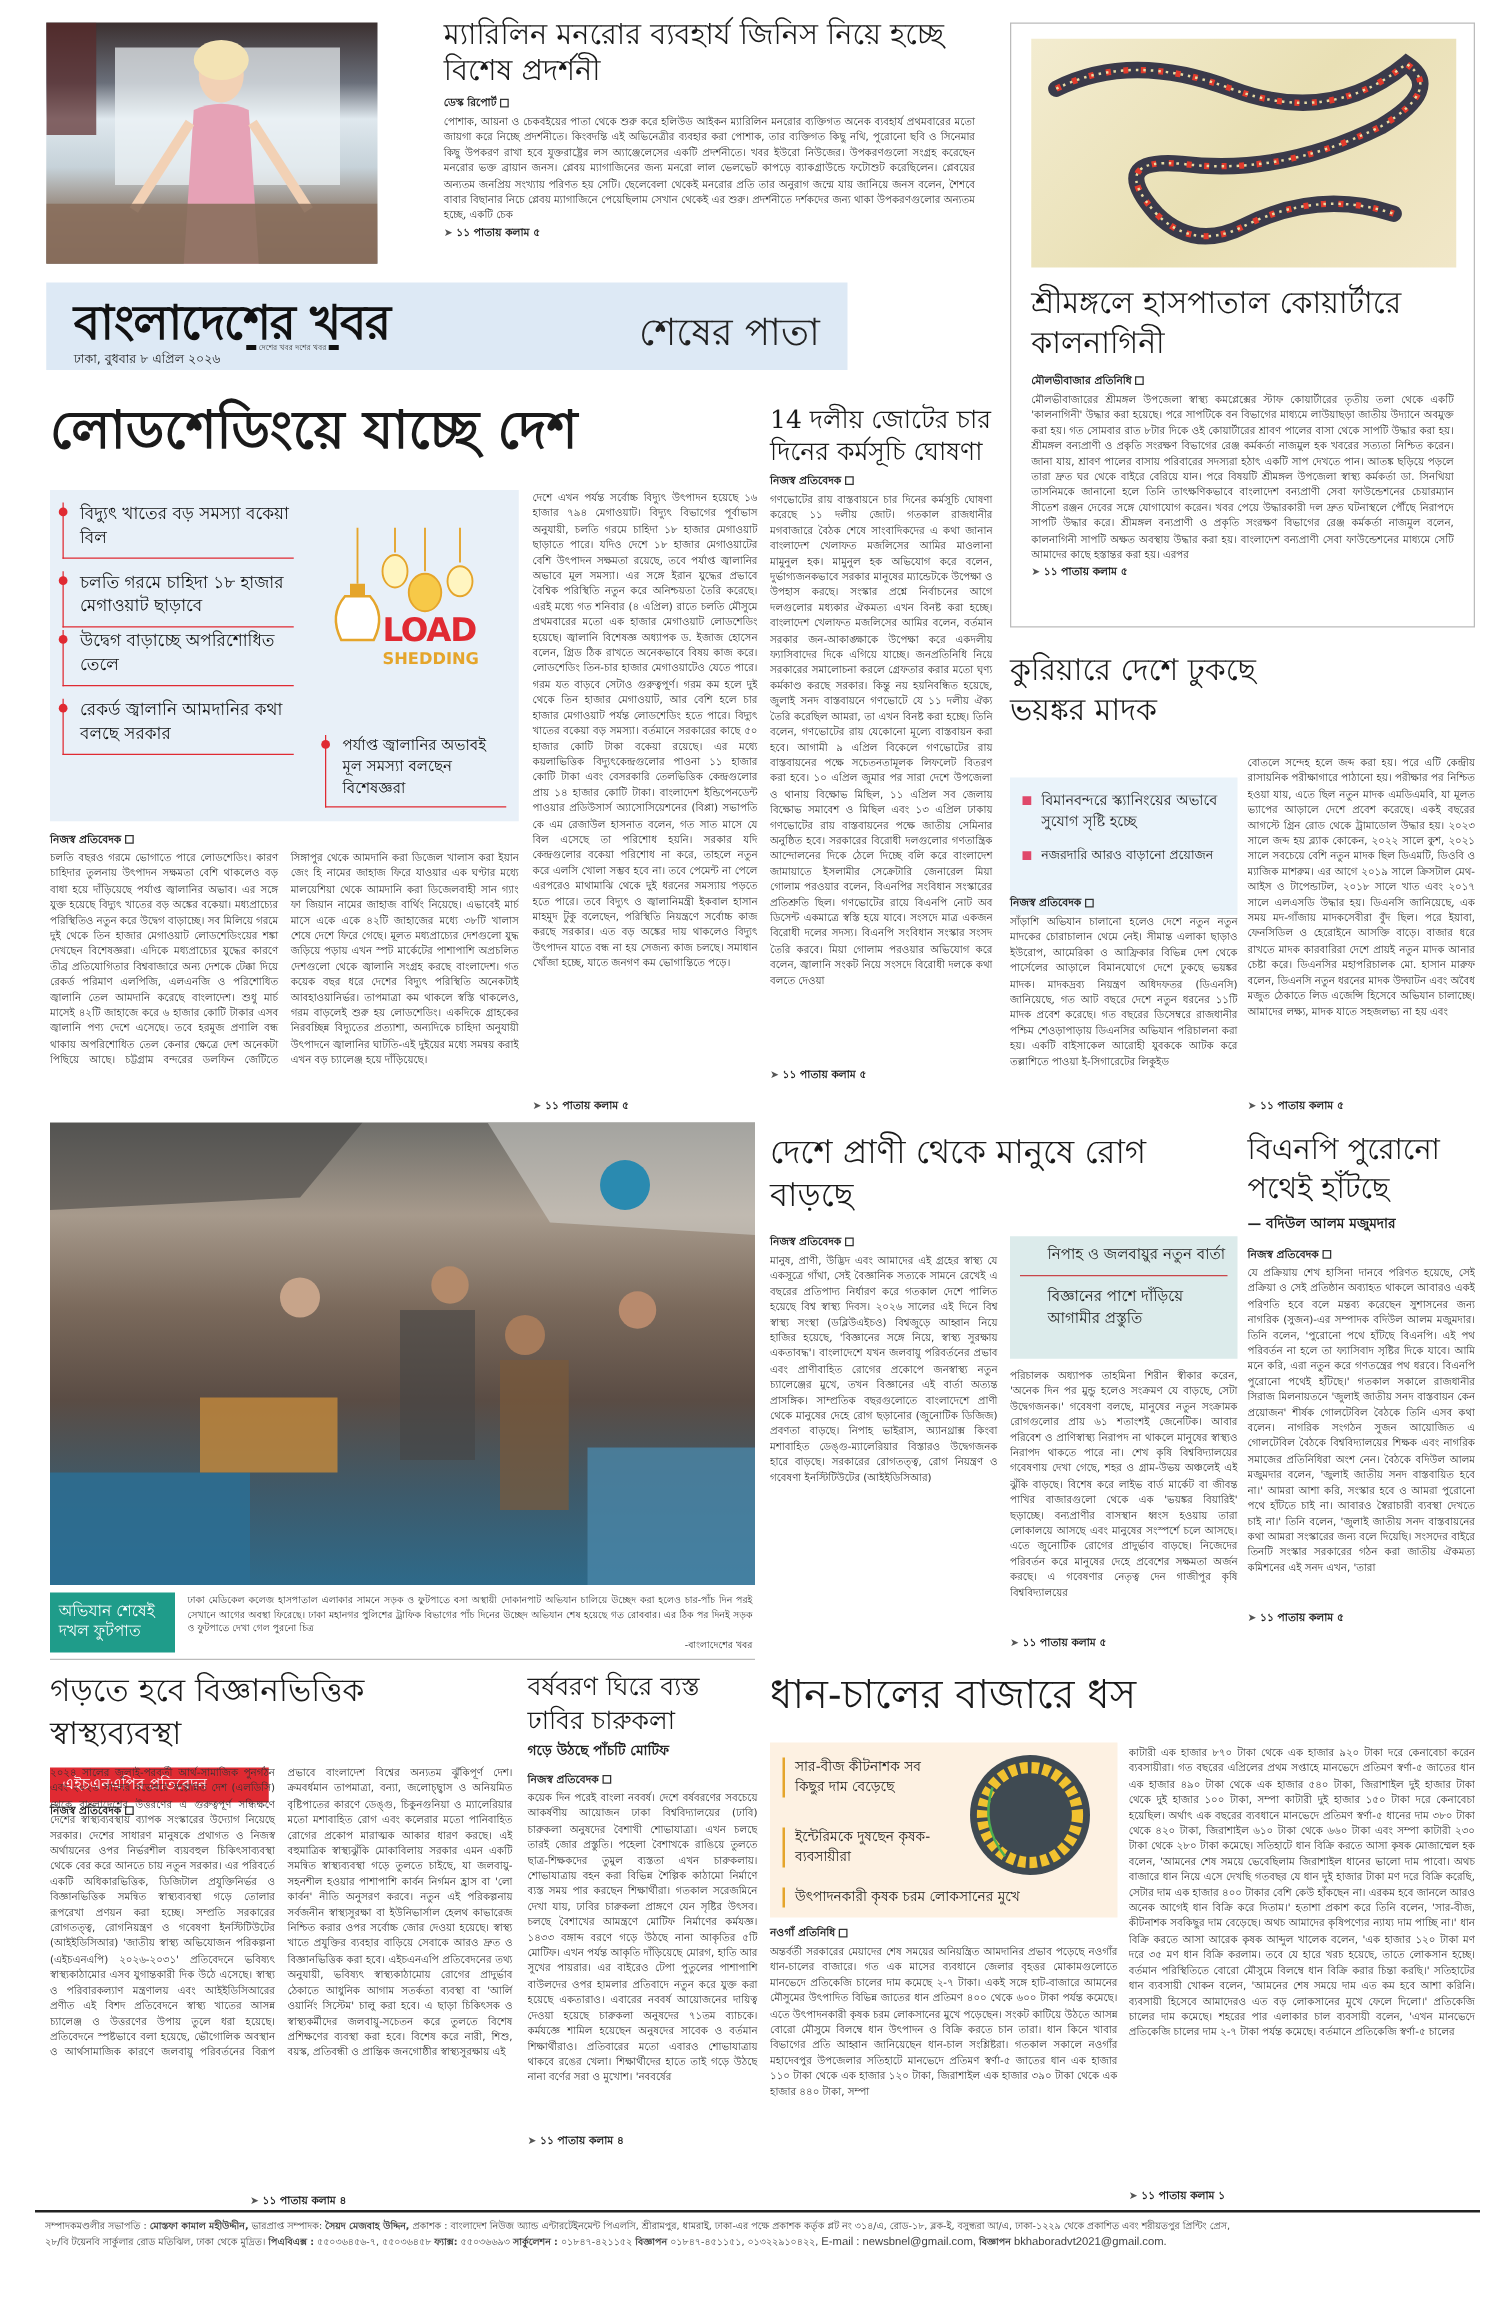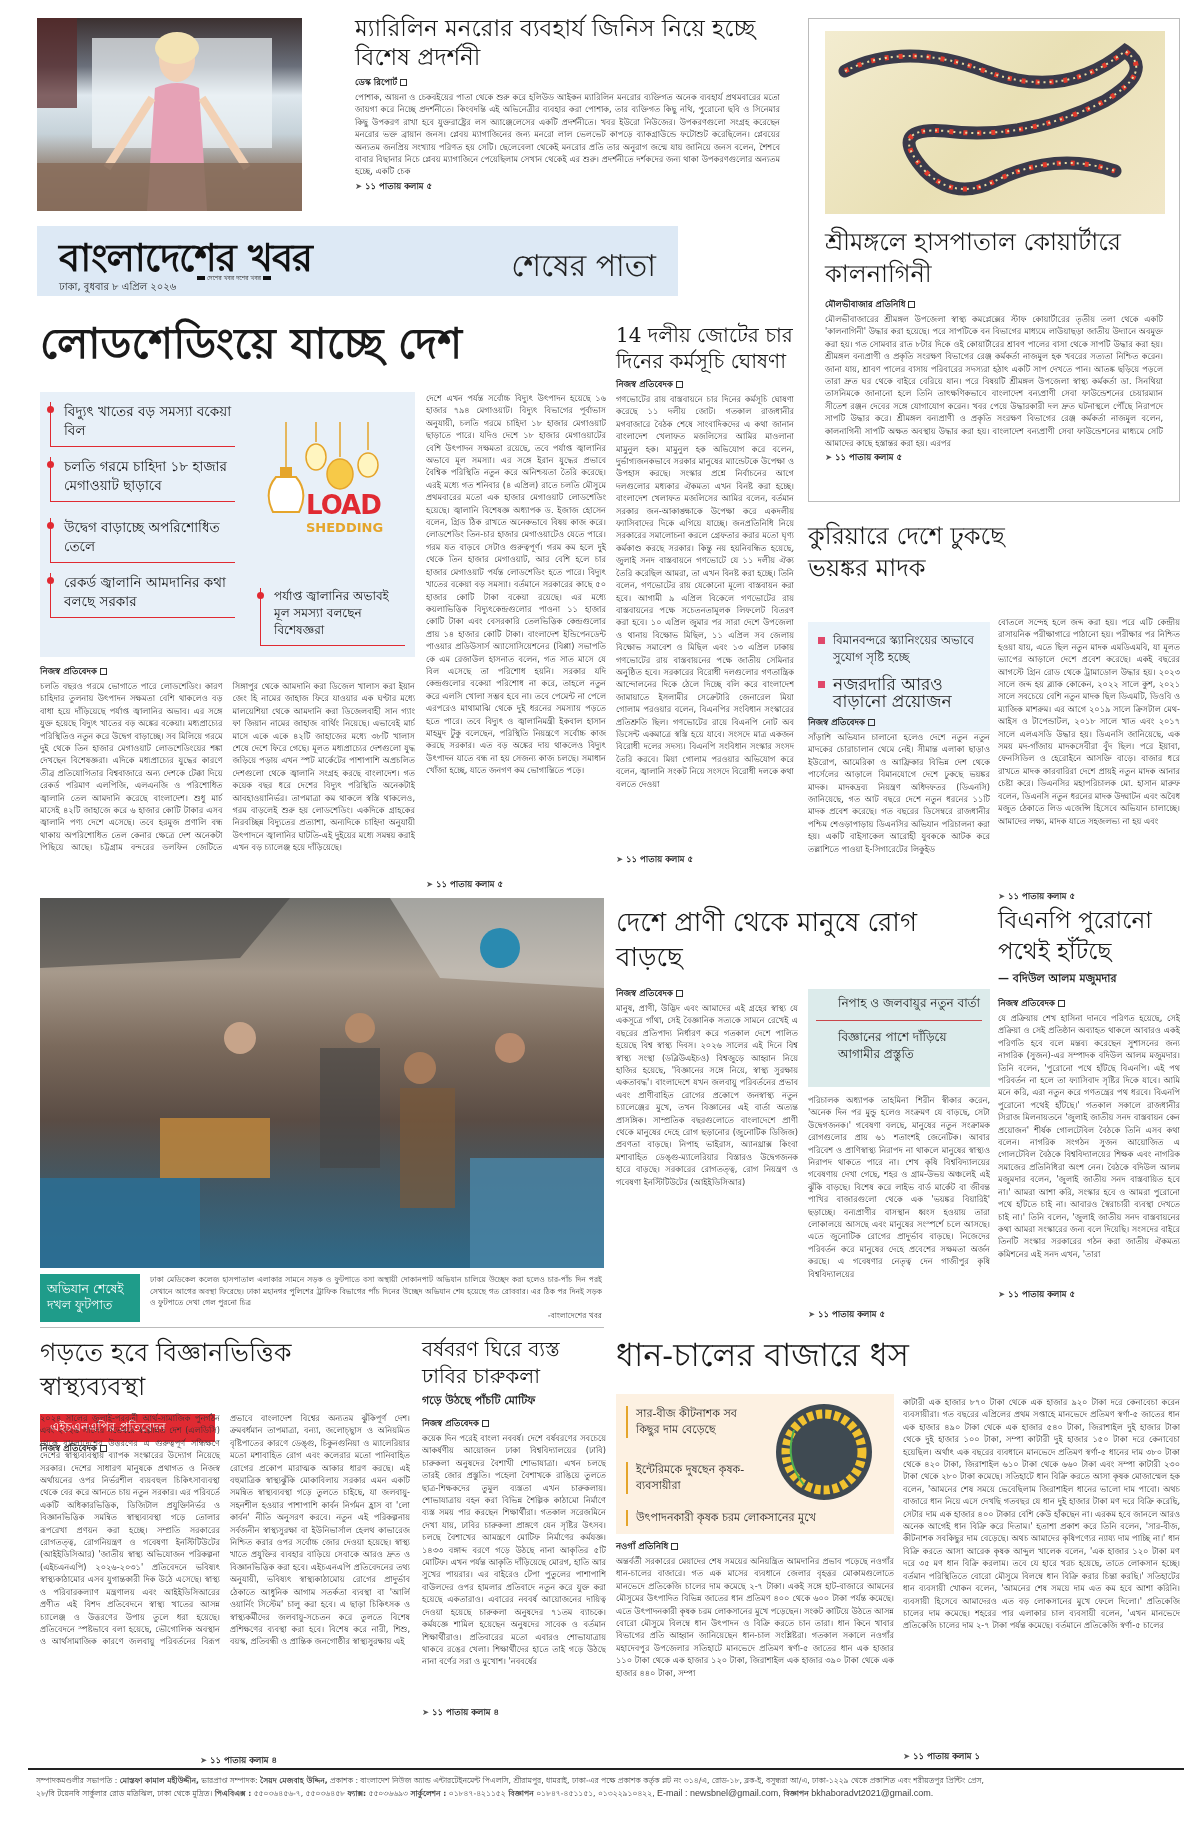--- a/index.html
+++ b/index.html
@@ -58,21 +58,21 @@
 </div>
 
 <h1 class="abs hl" style="left:40px;top:318px;font-size:42px;line-height:52px;font-weight:bold;">লোডশেডিংয়ে যাচ্ছে দেশ</h1>
 
 <div class="abs" style="left:40px;top:392px;width:375px;height:265px;background:#e8f0f8;padding:8px 10px;">
   <div style="position:absolute;left:10px;top:10px;width:185px;">
     <div style="position:relative;border-left:1.5px solid #e02a32;border-bottom:1.5px solid #e02a32;padding:0 0 6px 13px;margin-bottom:10px;">
       <span style="position:absolute;left:-4px;top:4px;width:7px;height:7px;border-radius:50%;background:#e02a32;"></span>
       <div style="font-size:13.5px;line-height:19px;color:#111;">বিদ্যুৎ খাতের বড় সমস্যা বকেয়া বিল</div>
     </div>
-    <div style="position:relative;border-left:1.5px solid #e02a32;border-bottom:1.5px solid #e02a32;padding:0 0 6px 13px;margin-bottom:16px;">
+    <div style="position:relative;border-left:1.5px solid #e02a32;border-bottom:1.5px solid #e02a32;padding:0 0 6px 13px;margin-bottom:2px;">
       <span style="position:absolute;left:-4px;top:4px;width:7px;height:7px;border-radius:50%;background:#e02a32;"></span>
       <div style="font-size:13.5px;line-height:19px;color:#111;">চলতি গরমে চাহিদা ১৮ হাজার মেগাওয়াট ছাড়াবে</div>
     </div>
     <div style="position:relative;border-left:1.5px solid #e02a32;border-bottom:1.5px solid #e02a32;padding:0 0 6px 13px;margin-bottom:10px;">
       <span style="position:absolute;left:-4px;top:4px;width:7px;height:7px;border-radius:50%;background:#e02a32;"></span>
       <div style="font-size:13.5px;line-height:19px;color:#111;">উদ্বেগ বাড়াচ্ছে অপরিশোধিত তেলে</div>
     </div>
     <div style="position:relative;border-left:1.5px solid #e02a32;border-bottom:1.5px solid #e02a32;padding:0 0 6px 13px;">
       <span style="position:absolute;left:-4px;top:4px;width:7px;height:7px;border-radius:50%;background:#e02a32;"></span>
       <div style="font-size:13.5px;line-height:19px;color:#111;">রেকর্ড জ্বালানি আমদানির কথা বলছে সরকার</div>
@@ -118,28 +118,28 @@
 <div class="abs" style="left:808px;top:520px;width:372px;">
   <h2 class="hl" style="font-size:24px;line-height:32px;width:260px;">কুরিয়ারে দেশে ঢুকছে ভয়ঙ্কর মাদক</h2>
 </div>
 <div class="abs" style="left:808px;top:598px;width:182px;height:110px;background:#eaf3fa;padding:10px 10px;margin-top:24px;">
   <div style="display:flex;margin-bottom:10px;">
     <span style="flex:none;width:7px;height:7px;background:#e0486a;margin:5px 8px 0 0;"></span>
     <span style="font-size:11.5px;line-height:17px;color:#222;">বিমানবন্দরে স্ক্যানিংয়ের অভাবে সুযোগ সৃষ্টি হচ্ছে</span>
   </div>
   <div style="display:flex;">
     <span style="flex:none;width:7px;height:7px;background:#e0486a;margin:5px 8px 0 0;"></span>
-    <span style="font-size:17px;line-height:17px;color:#222;">নজরদারি আরও বাড়ানো প্রয়োজন</span>
+    <span style="font-size:10px;line-height:17px;color:#222;">নজরদারি আরও বাড়ানো প্রয়োজন</span>
   </div>
 </div>
 <div class="abs" style="left:808px;top:716px;width:182px;">
   <div class="byline"><span>নিজস্ব প্রতিবেদক</span><span class="box"></span></div>
   <p class="body-text" style="height:160px;overflow:hidden;">সাঁড়াশি অভিযান চালানো হলেও দেশে নতুন নতুন মাদকের চোরাচালান থেমে নেই। সীমান্ত এলাকা ছাড়াও ইউরোপ, আমেরিকা ও আফ্রিকার বিভিন্ন দেশ থেকে পার্সেলের আড়ালে বিমানযোগে দেশে ঢুকছে ভয়ঙ্কর মাদক। মাদকদ্রব্য নিয়ন্ত্রণ অধিদফতর (ডিএনসি) জানিয়েছে, গত আট বছরে দেশে নতুন ধরনের ১১টি মাদক প্রবেশ করেছে। গত বছরের ডিসেম্বরে রাজধানীর পশ্চিম শেওড়াপাড়ায় ডিএনসির অভিযান পরিচালনা করা হয়। একটি বাইসাকেল আরোহী যুবককে আটক করে তল্লাশিতে পাওয়া ই-সিগারেটের লিকুইড</p>
 </div>
-<div class="abs" style="left:998px;top:604px;width:182px;margin-top:12px;">
+<div class="abs" style="left:998px;top:604px;width:182px;">
   <p class="body-text" style="height:272px;overflow:hidden;">বোতলে সন্দেহ হলে জব্দ করা হয়। পরে এটি কেন্দ্রীয় রাসায়নিক পরীক্ষাগারে পাঠানো হয়। পরীক্ষার পর নিশ্চিত হওয়া যায়, এতে ছিল নতুন মাদক এমডিএমবি, যা মূলত ভ্যাপের আড়ালে দেশে প্রবেশ করেছে। একই বছরের আগস্টে গ্রিন রোড থেকে ট্রামাডোল উদ্ধার হয়। ২০২৩ সালে জব্দ হয় ব্ল্যাক কোকেন, ২০২২ সালে কুশ, ২০২১ সালে সবচেয়ে বেশি নতুন মাদক ছিল ডিএমটি, ডিওবি ও ম্যাজিক মাশরুম। এর আগে ২০১৯ সালে ক্রিসটাল মেথ-আইস ও টাপেন্ডাটল, ২০১৮ সালে খাত এবং ২০১৭ সালে এলএসডি উদ্ধার হয়। ডিএনসি জানিয়েছে, এক সময় মদ-গাঁজায় মাদকসেবীরা বুঁদ ছিল। পরে ইয়াবা, ফেনসিডিল ও হেরোইনে আসক্তি বাড়ে। বাজার ধরে রাখতে মাদক কারবারিরা দেশে প্রায়ই নতুন মাদক আনার চেষ্টা করে। ডিএনসির মহাপরিচালক মো. হাসান মারুফ বলেন, ডিএনসি নতুন ধরনের মাদক উদ্ঘাটন এবং অবৈধ মজুত ঠেকাতে লিড এজেন্সি হিসেবে অভিযান চালাচ্ছে। আমাদের লক্ষ্য, মাদক যাতে সহজলভ্য না হয় এবং</p>
   <div class="cont"><span class="arr">➤ </span><span>১১ পাতায় কলাম ৫</span></div>
 </div>
 
 <div class="abs photo" style="left:40px;top:898px;width:564px;height:370px;background:linear-gradient(180deg,#6e6e6a 0%,#a79a8c 20%,#7b6a5c 40%,#5a4c44 60%,#3e5a6a 80%,#2e6a8a 100%);">
   <svg width="564" height="370" viewBox="0 0 564 370">
     <path d="M0 0 L250 0 L200 60 L0 70 Z" fill="#3a3a3a" opacity="0.5"></path>
     <path d="M350 0 L564 0 L564 90 L400 80 Z" fill="#d9d9d6" opacity="0.5"></path>
     <rect x="0" y="280" width="160" height="90" fill="#2c6f94" opacity="0.85"></rect>
     <rect x="120" y="220" width="110" height="60" fill="#c48a3c" opacity="0.8"></rect>

